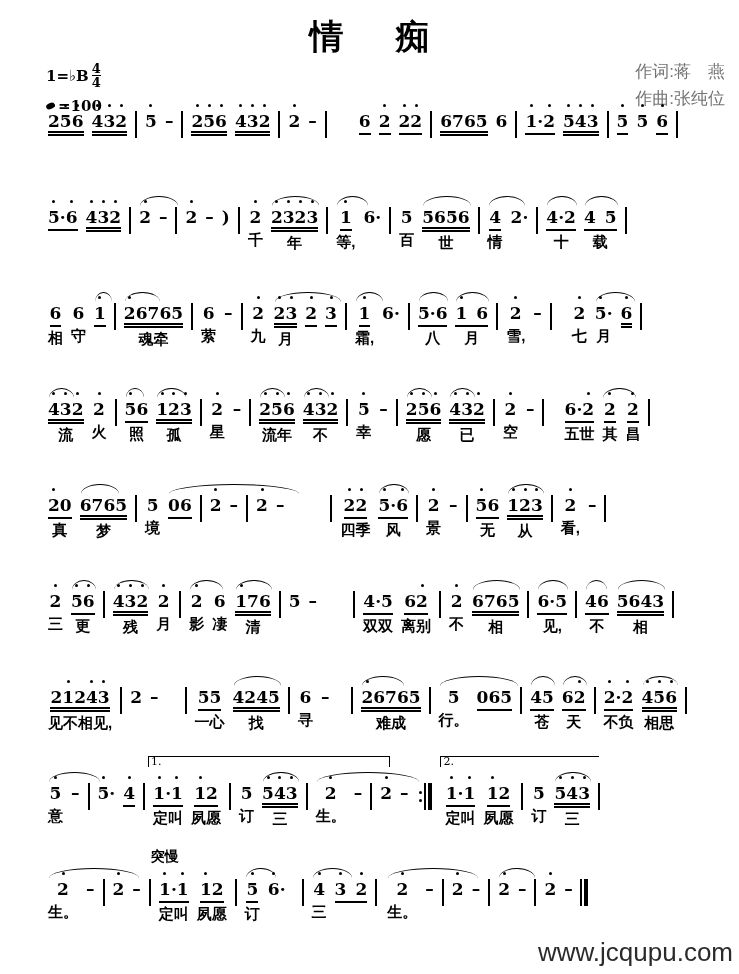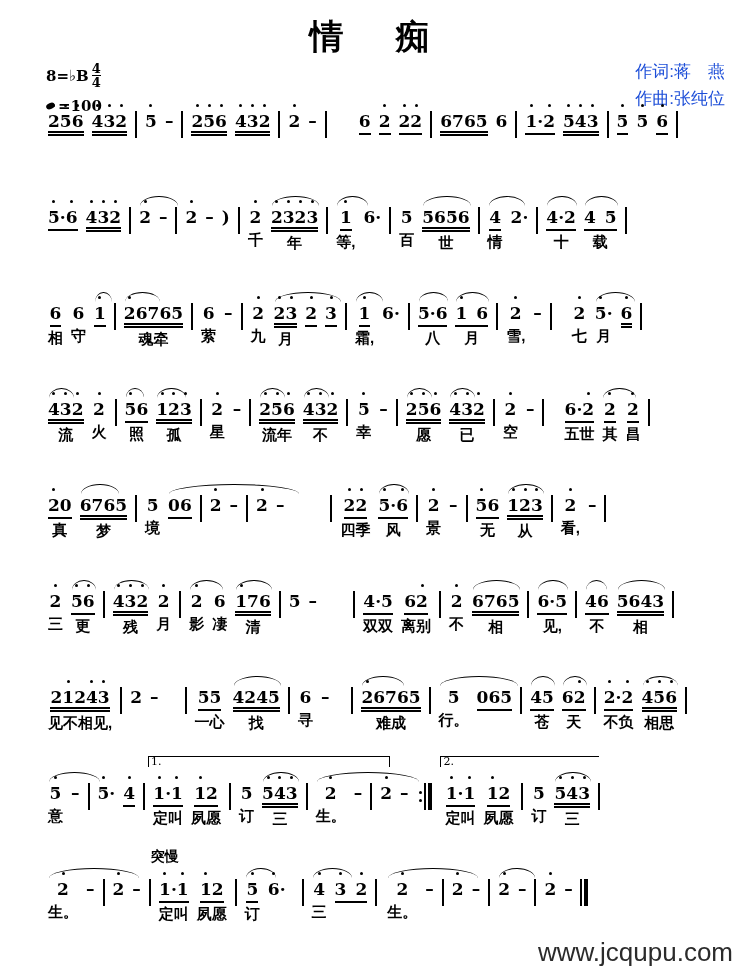--- a/index.html
+++ b/index.html
@@ -49,33 +49,33 @@
   .vlabel{position:absolute;left:2px;top:-2px;font-size:11px;font-weight:normal;}
   .tmark{position:absolute;top:-21px;left:-8px;font-size:14px;font-weight:bold;
          white-space:nowrap;font-family:"Liberation Sans",sans-serif;}
 </style>
 </head>
 <body>
 
 <div class="title">情痴</div>
 
 <div class="keyblock">
-  <span>8=♭B</span>
+  <span>1=♭B</span>
   <span class="frac">
     <span>4</span>
     <span class="den">4</span>
   </span>
 </div>
 
 <div class="tempo">
   <span class="notehead"></span>
   <span>=100</span>
 </div>
 
-<div class="credits" style="color: #1d4ed8;">
+<div class="credits" style="color: #737373;">
   <div>作词:蒋　燕</div>
   <div>作曲:张纯位</div>
 </div>
 
 <div id="score">
     <div class="m-line">
       <div class="tok">
         <div class="body u2">
           <span class="ch">2<span class="odot"></span></span>
           <span class="ch">5<span class="odot"></span></span>

